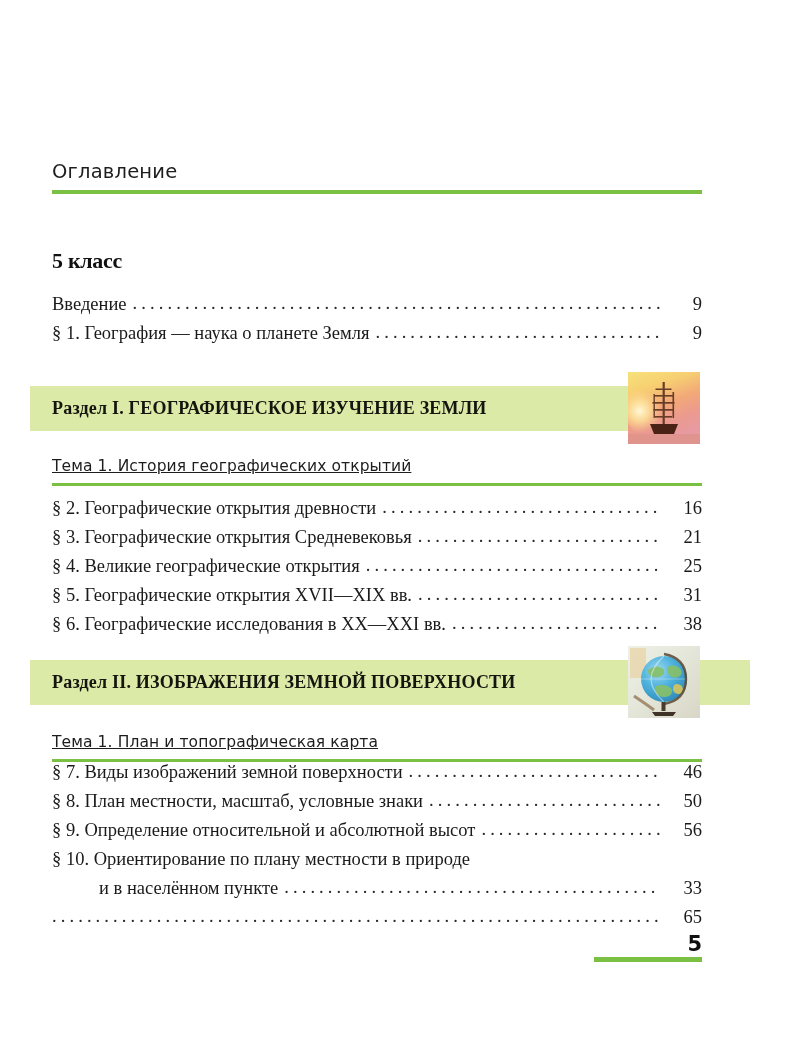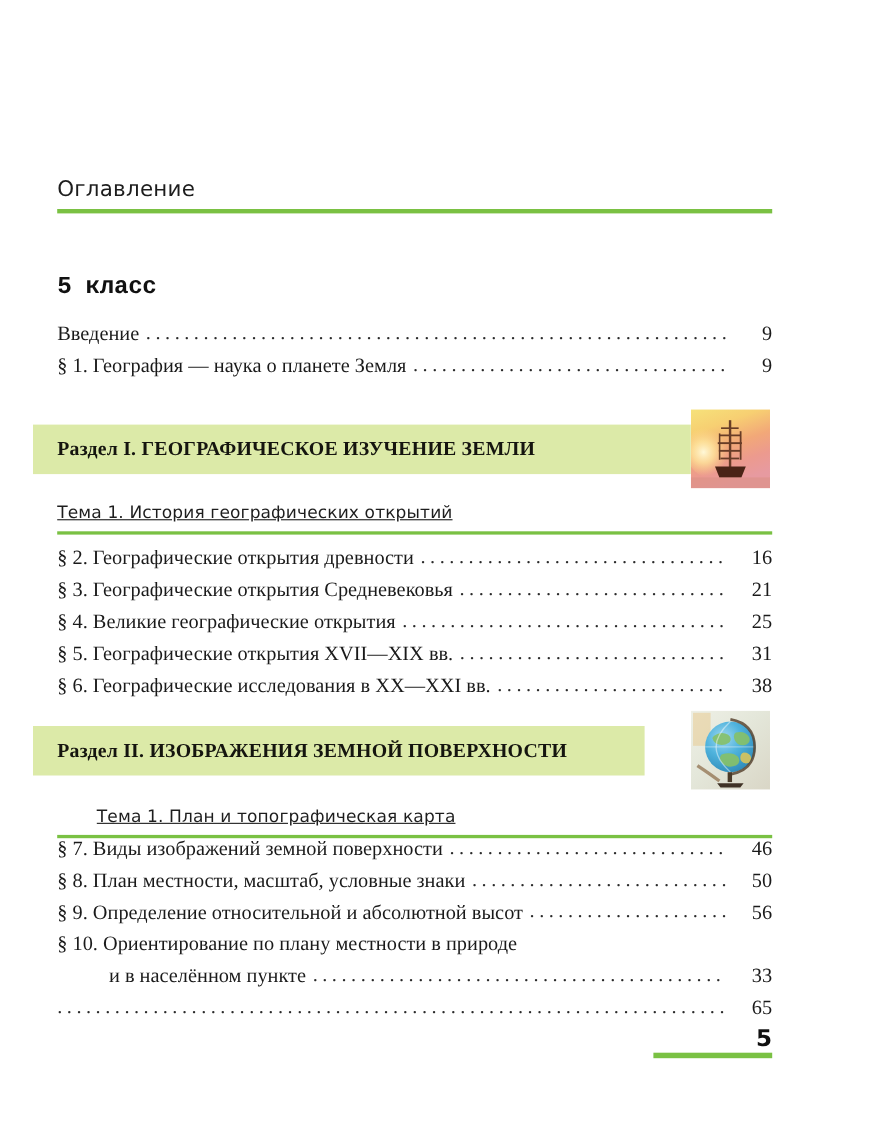--- a/index.html
+++ b/index.html
@@ -41,21 +41,21 @@
     width: 650px;
     height: 4px;
     background: #7ac143;
   }
 
   
   .grade {
     position: absolute;
     left: 52px;
     top: 248px;
-    font-family: Liberation Mono, monospace;
+    font-family: Liberation Serif, serif;
     font-size: 22px;
     font-weight: 700;
     letter-spacing: -0.3px;
     color: #111111;
   }
 
   
   .entries {
     position: absolute;
     left: 52px;
@@ -249,21 +249,21 @@
         <span class="leader"></span>
         <span class="pagenum">31</span>
       </div>
       <div class="entry">
         <span class="label">§ 6. Географические исследования в XX—XXI вв.</span>
         <span class="leader"></span>
         <span class="pagenum">38</span>
       </div>
     </div>
 
-  <div class="section-banner" id="banner-1" style="top: 660px; width: 556px;">
+  <div class="section-banner" id="banner-1" style="top: 660px; width: 720px;">
     <span class="sec-text">Раздел II. ИЗОБРАЖЕНИЯ ЗЕМНОЙ ПОВЕРХНОСТИ</span>
   </div>
 
   <div class="thumb" id="thumb-1" style="left: 628px; top: 646px;">
     <svg viewBox="0 0 72 72" xmlns="http://www.w3.org/2000/svg" aria-hidden="true">
       <defs>
         <linearGradient id="bgRoom" x1="0" y1="0" x2="1" y2="1">
           <stop offset="0%" stop-color="#eef0e6"></stop>
           <stop offset="45%" stop-color="#e4e7da"></stop>
           <stop offset="100%" stop-color="#d9d6c6"></stop>
@@ -285,21 +285,21 @@
       </g>
       <path d="M36 10 q-13 12 -13 23 q0 11 13 23" fill="none" stroke="#ffffff" stroke-width="1.2" opacity="0.45"></path>
       <path d="M13 33 h46" stroke="#ffffff" stroke-width="1" opacity="0.35" fill="none"></path>
       <path d="M36 8 q22 4 22 25 q0 21 -22 25" fill="none" stroke="#5a4632" stroke-width="2.4" opacity="0.85"></path>
       <rect x="33.5" y="56" width="4" height="9" fill="#4a3b2a"></rect>
       <path d="M24 66 h24 l-3 4 h-18 Z" fill="#3f3226"></path>
       <path d="M6 50 q12 8 20 14" stroke="#8a6a46" stroke-width="3" fill="none" opacity="0.7"></path>
     </svg>
   </div>
 
-  <div class="theme" id="theme-1" style="top: 733px; margin-left: 36px;">Тема 1. План и топографическая карта</div>
+  <div class="theme" id="theme-1" style="top: 733px;">Тема 1. План и топографическая карта</div>
   <div class="theme-rule" id="theme-rule-1" style="top: 759px;"></div>
 
   <div class="entries" id="section-1-entries" style="top: 758px;">
       <div class="entry">
         <span class="label">§ 7. Виды изображений земной поверхности</span>
         <span class="leader"></span>
         <span class="pagenum">46</span>
       </div>
       <div class="entry">
         <span class="label">§ 8. План местности, масштаб, условные знаки</span>

